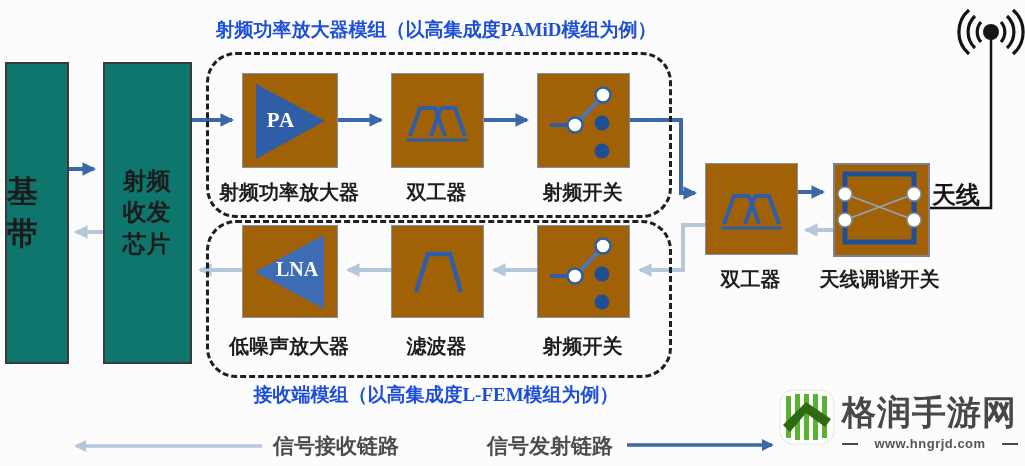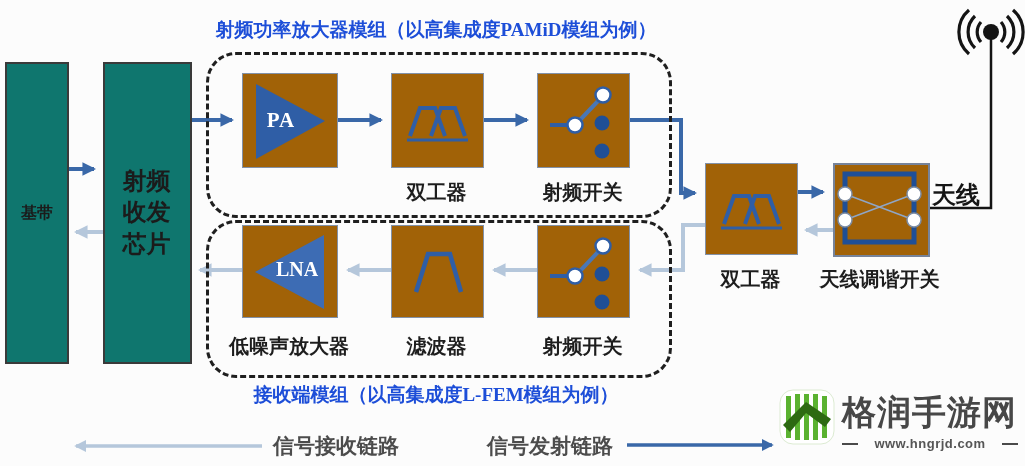--- a/index.html
+++ b/index.html
@@ -4,21 +4,21 @@
 <style>
   html,body{margin:0;padding:0;background:#ffffff;}
   #canvas{position:relative;width:1025px;height:466px;background:#fcfcfc;
           font-family:"Liberation Serif",serif;overflow:hidden;}
   
   #wires{position:absolute;left:0;top:0;z-index:1;}
   
   .grayblock{position:absolute;background:#0f766e;border:2px solid #3a3a3a;
              display:flex;align-items:center;justify-content:center;
              font-weight:bold;color:#1b1b1b;z-index:2;}
-  #baseband{left:5px;top:62px;width:60px;height:298px;font-size:16px;}
+  #baseband{left:5px;top:62px;width:60px;height:298px;font-size:31px;}
   #transceiver{left:103px;top:62px;width:85px;height:298px;font-size:24px;}
   #transceiver span{display:block;width:50px;line-height:1.3;text-align:left;}
   
   .dashedbox{position:absolute;border:3px dashed #1f1f1f;border-radius:30px;z-index:1;background:transparent;}
   #tx-module-outline{left:206px;top:52px;width:460px;height:160px;}
   #rx-module-outline{left:206px;top:220px;width:460px;height:152px;}
   
   .comp{position:absolute;background:#a16207;border:1px solid #8291a8;z-index:2;}
   .comp > svg{position:absolute;left:0;top:0;}
   #pa-box{left:242px;top:73px;width:94px;height:93px;}
@@ -170,20 +170,21 @@
     <svg width="89" height="86" viewBox="0 0 89 86">
       <rect x="10" y="9" width="69" height="68" fill="none" stroke="#1f4f96" stroke-width="5"></rect>
       <path d="M10 29 L79 55 M10 55 L79 29" stroke="#8fa6c6" stroke-width="1.5" fill="none"></path>
       <circle cx="10" cy="29" r="7" fill="#ffffff" stroke="#7d8ca3" stroke-width="1.5"></circle>
       <circle cx="10" cy="55" r="7" fill="#ffffff" stroke="#7d8ca3" stroke-width="1.5"></circle>
       <circle cx="79" cy="29" r="7" fill="#ffffff" stroke="#7d8ca3" stroke-width="1.5"></circle>
       <circle cx="79" cy="55" r="7" fill="#ffffff" stroke="#7d8ca3" stroke-width="1.5"></circle>
     </svg>
   </div>
 
+  <div class="cap" id="pa-cap">射频功率放大器</div>
   <div class="cap" id="duplexer-top-cap">双工器</div>
   <div class="cap" id="rf-switch-top-cap">射频开关</div>
   <div class="cap" id="lna-cap">低噪声放大器</div>
   <div class="cap" id="filter-cap">滤波器</div>
   <div class="cap" id="rf-switch-bottom-cap">射频开关</div>
   <div class="cap" id="duplexer-right-cap">双工器</div>
   <div class="cap" id="tuner-cap">天线调谐开关</div>
   <div id="antenna-label">天线</div>
 
   <svg id="antenna-icon" width="75" height="60" viewBox="0 0 75 60">

